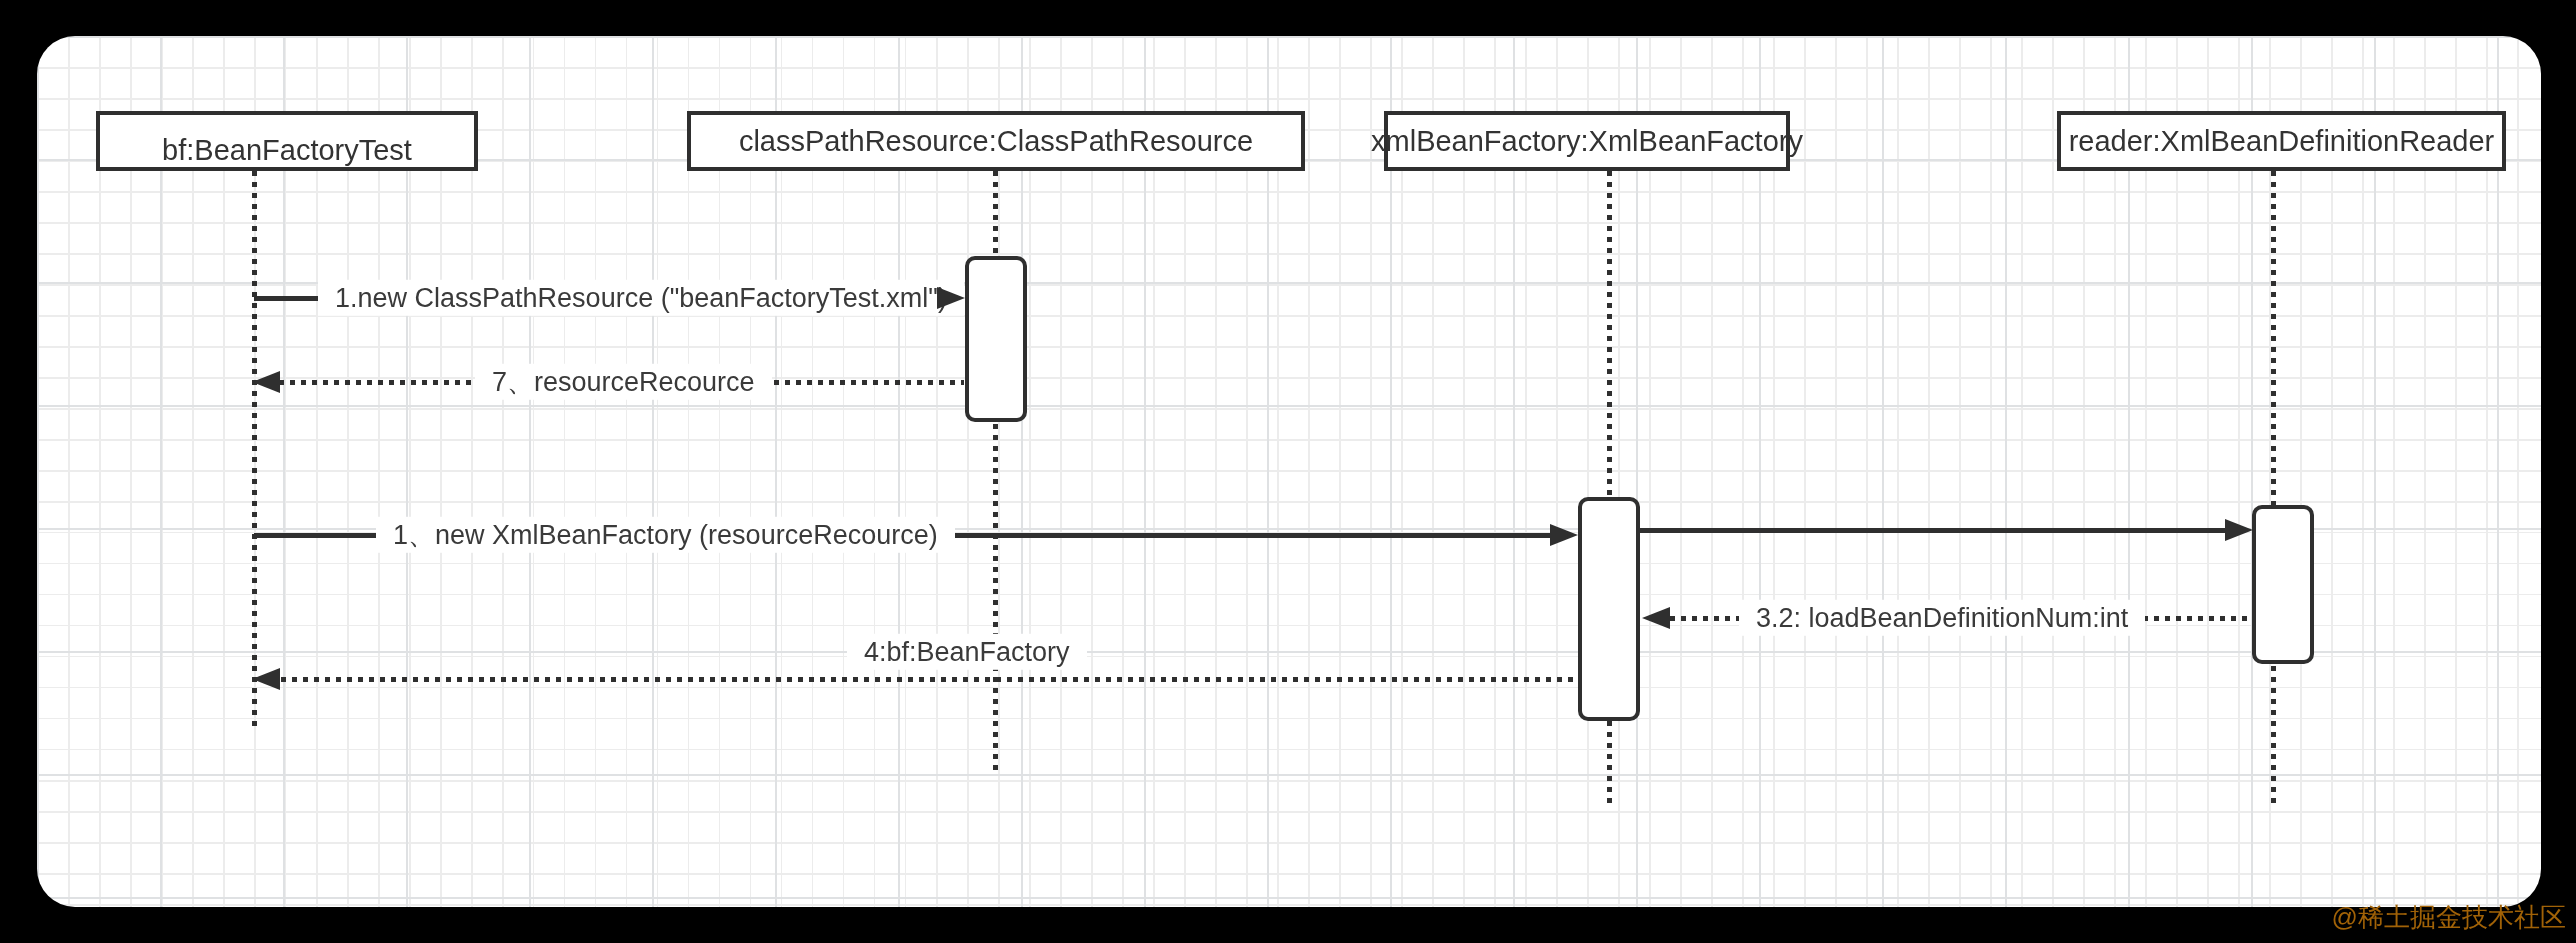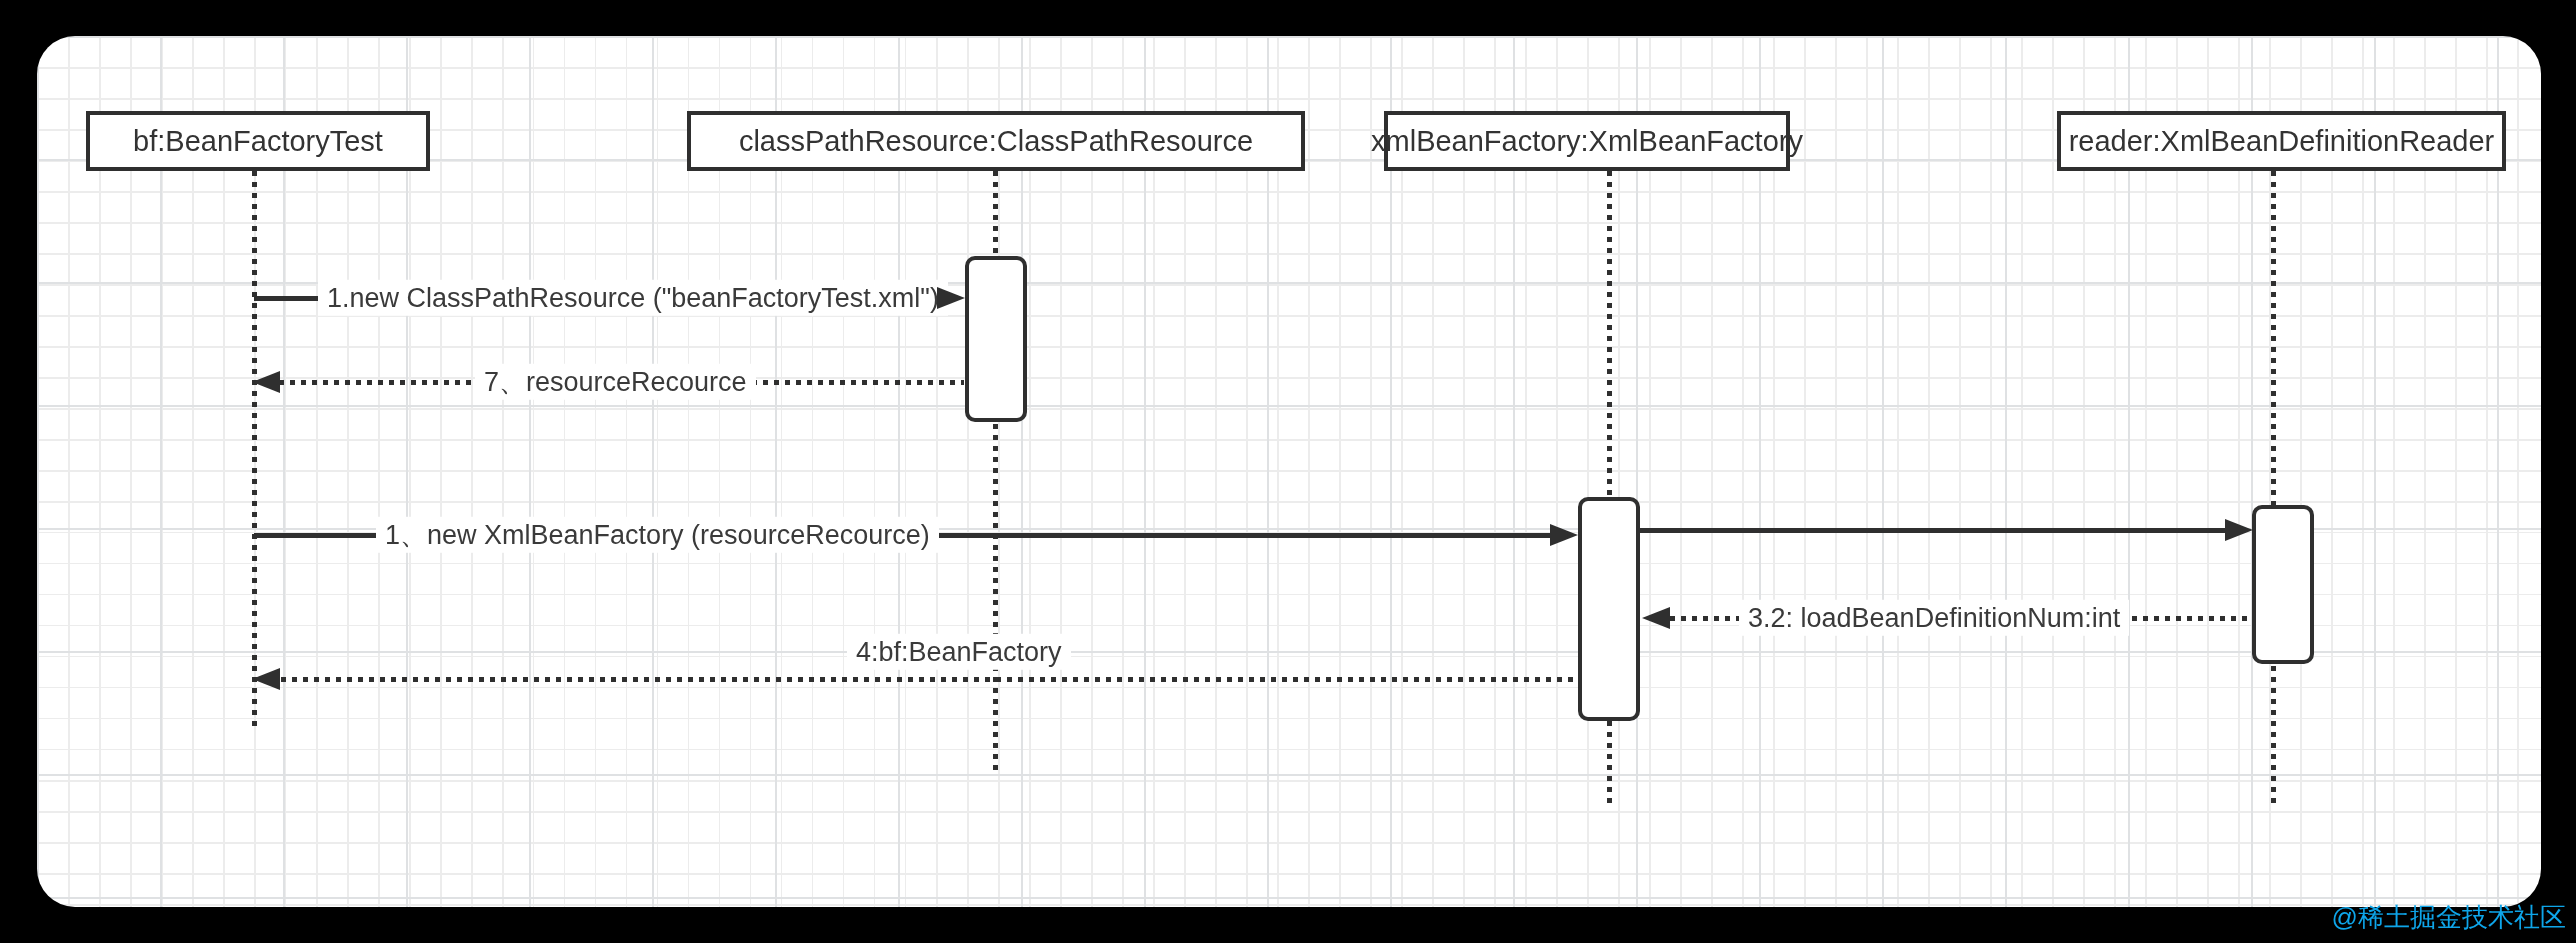--- a/index.html
+++ b/index.html
@@ -51,56 +51,56 @@
     position:absolute;
     height:5px;
     z-index:3;
   }
   .msg-line.solid{background:#2f2f2f;}
   .msg-line.dotted{background:repeating-linear-gradient(to right,#2f2f2f 0 5px,transparent 5px 11px);}
   .msg-label{
     position:absolute;
     transform:translateY(-50%);
     background:#ffffff;
-    padding:0 9px;
+    padding:0 17px;
     font-size:27px;
     line-height:1.35;
     color:#3a3a3a;
     white-space:nowrap;
     z-index:4;
   }
   .arrowhead{
     position:absolute;
     width:0;height:0;
     border-top:11px solid transparent;
     border-bottom:11px solid transparent;
     z-index:5;
   }
   .arrowhead.right{border-left:28px solid #2f2f2f;}
   .arrowhead.left{border-right:28px solid #2f2f2f;}
   .watermark{
     position:absolute;
     right:10px;bottom:8px;
     font-size:26px;
-    color:#0ea5e9;
+    color:#a16207;
     z-index:6;
     white-space:nowrap;
   }
 </style>
 </head>
 <body>
 
 <div class="canvas">
 
   <div class="lifeline" style="left:215px;top:135px;height:557px;"></div>
   <div class="lifeline" style="left:956px;top:135px;height:599px;"></div>
   <div class="lifeline" style="left:1570px;top:135px;height:637px;"></div>
   <div class="lifeline" style="left:2234px;top:135px;height:637px;"></div>
 
-  <div class="actor" style="left:49px;top:75px;width:344px;">
+  <div class="actor" style="left:59px;top:75px;width:382px;align-items:flex-end;">
     <span>bf:BeanFactoryTest</span>
   </div>
   <div class="actor" style="left:650px;top:75px;width:618px;">
     <span>classPathResource:ClassPathResource</span>
   </div>
   <div class="actor" style="left:1347px;top:75px;width:406px;">
     <span>xmlBeanFactory:XmlBeanFactory</span>
   </div>
   <div class="actor" style="left:2012px;top:75px;width:449px;margin-left:8px;">
     <span>reader:XmlBeanDefinitionReader</span>

